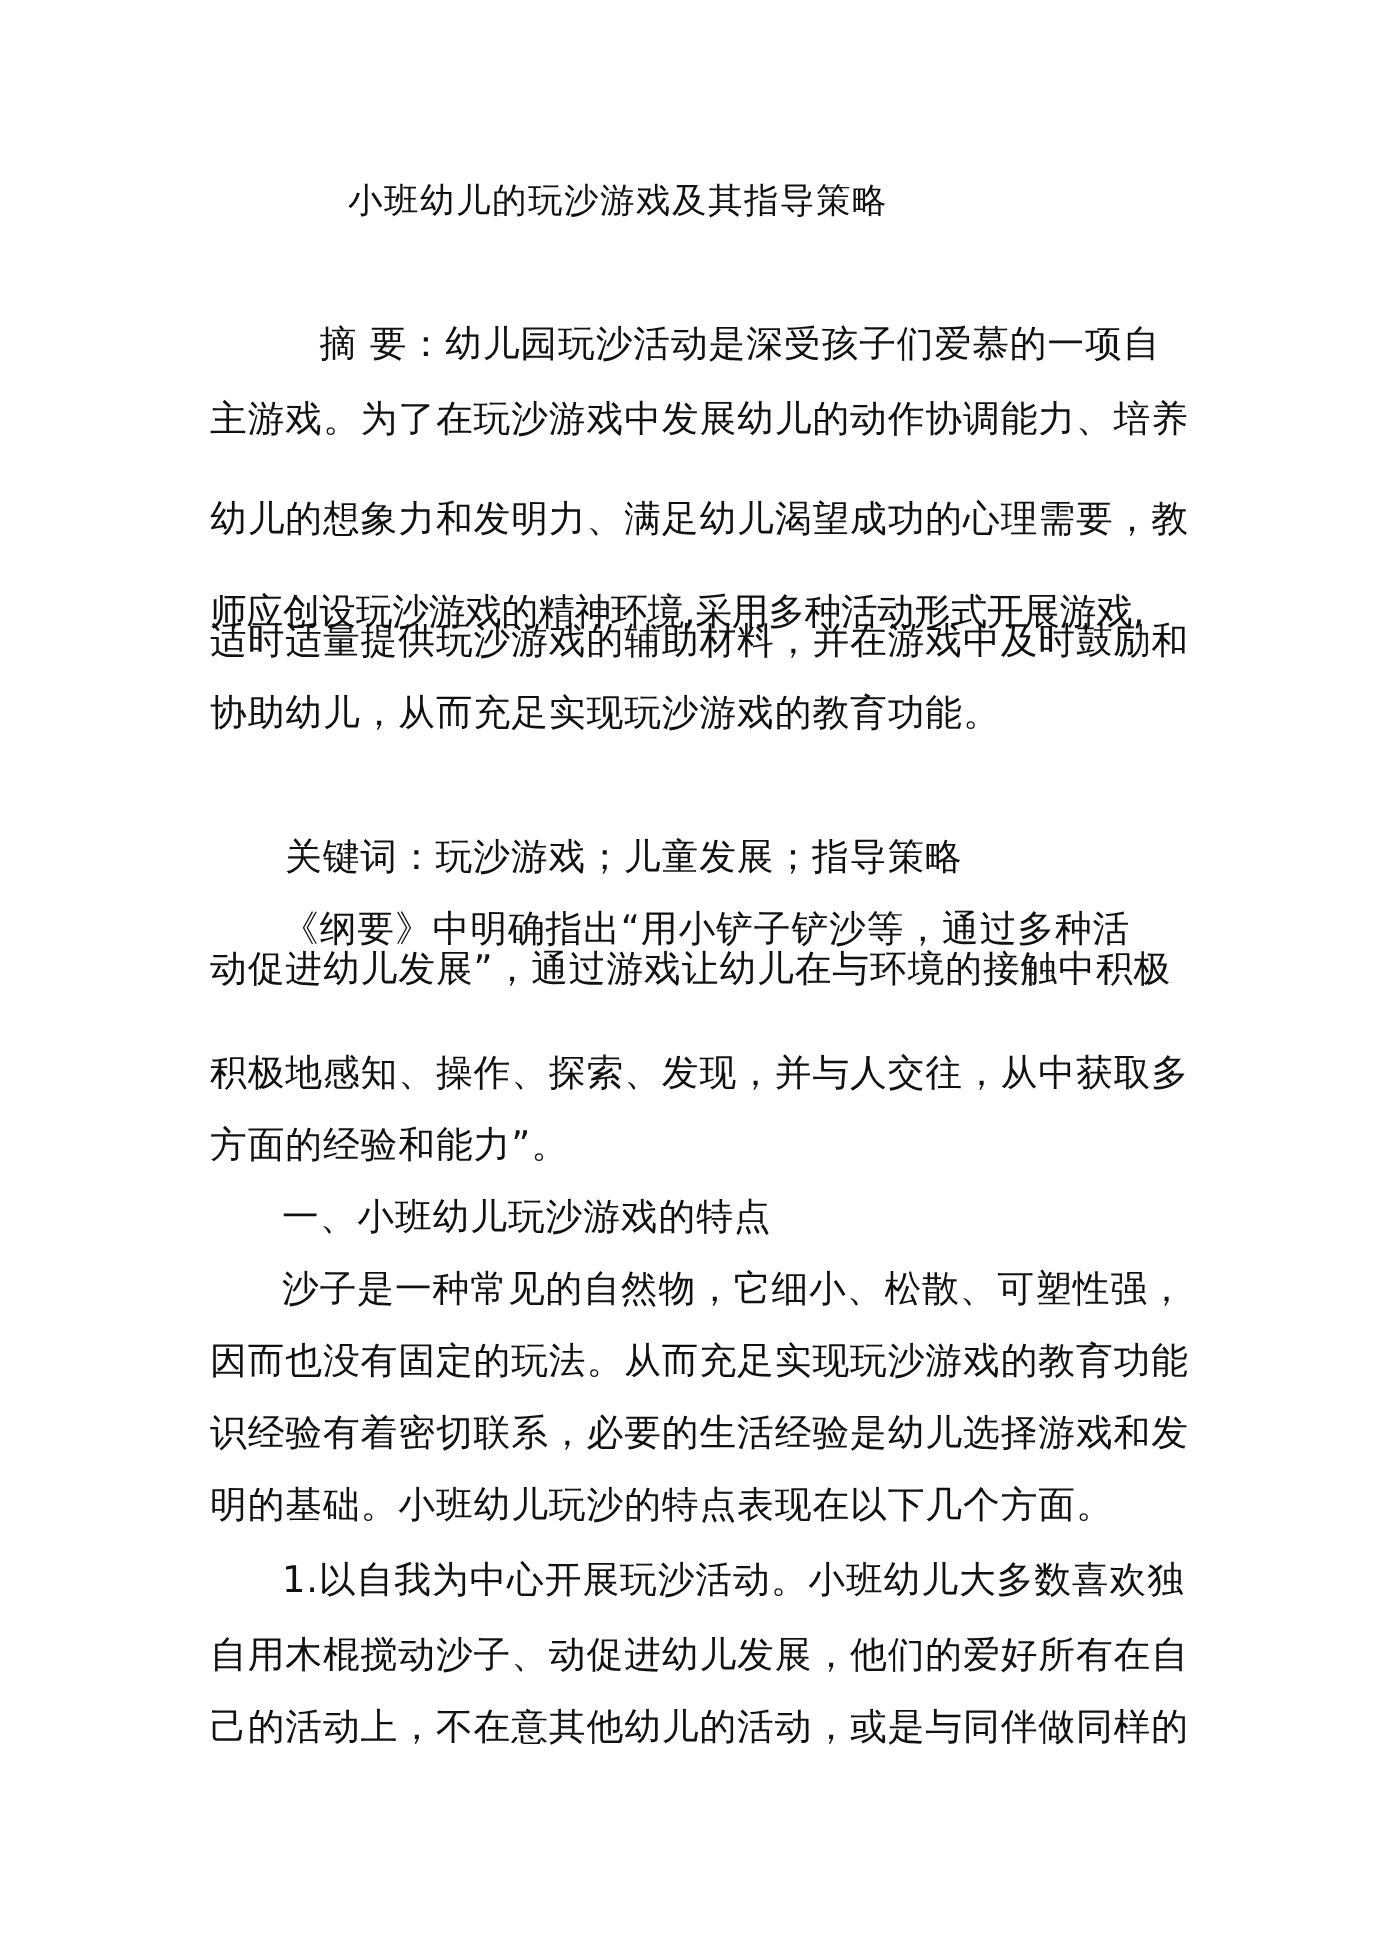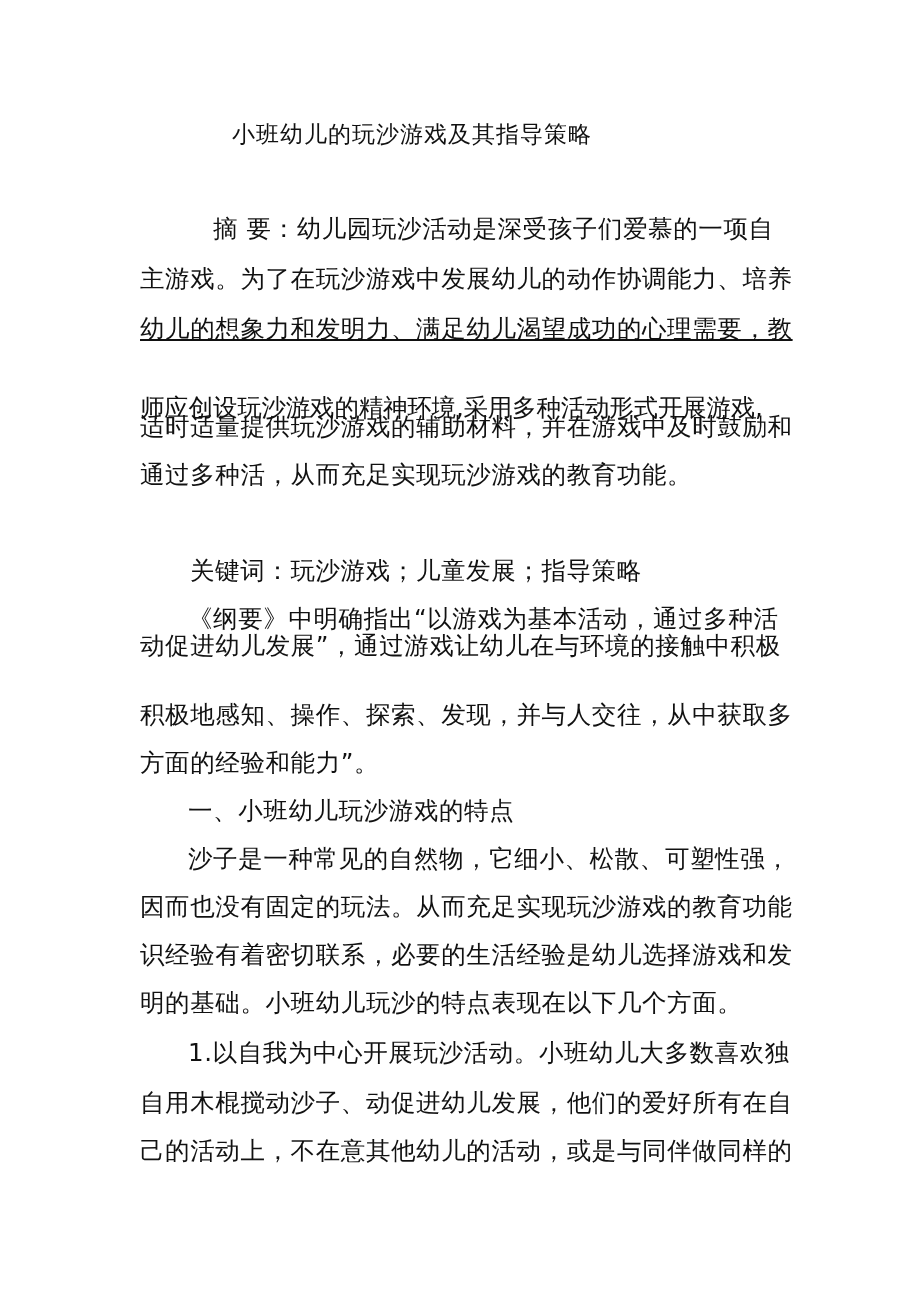--- a/index.html
+++ b/index.html
@@ -45,28 +45,28 @@
   </style>
 </head>
 <body>
 
 <div class="page">
 
   <div class="title">小班幼儿的玩沙游戏及其指导策略</div>
 
   <div class="line" style="left:213px; top:212px;">摘  要：幼儿园玩沙活动是深受孩子们爱慕的一项自</div>
   <div class="line" style="top:262px;">主游戏。为了在玩沙游戏中发展幼儿的动作协调能力、培养</div>
-  <div class="line" style="top:312px;text-decoration:underline;">幼儿的想象力和发明力、满足幼儿渴望成功的心理需要，教</div>
+  <div class="line" style="top:329px;">幼儿的想象力和发明力、满足幼儿渴望成功的心理需要，教</div>
   <div class="line" style="top:362px; letter-spacing:-0.2px;margin-top:29px;">师应创设玩沙游戏的精神环境,采用多种活动形式开展游戏,</div>
   <div class="line" style="top:410px;">适时适量提供玩沙游戏的辅助材料，并在游戏中及时鼓励和</div>
-  <div class="line" style="top:458px;">通过多种活，从而充足实现玩沙游戏的教育功能。</div>
+  <div class="line" style="top:458px;">协助幼儿，从而充足实现玩沙游戏的教育功能。</div>
 
   <div class="line" style="left:190px; top:554px;">关键词：玩沙游戏；儿童发展；指导策略</div>
 
-  <div class="line" style="left:188px; top:602px;">《纲要》中明确指出“以游戏为基本活动，通过多种活</div>
+  <div class="line" style="left:188px; top:602px;">《纲要》中明确指出“用小铲子铲沙等，通过多种活</div>
   <div class="line" style="top:629px;">动促进幼儿发展”，通过游戏让幼儿在与环境的接触中积极</div>
   <div class="line" style="top:698px;">积极地感知、操作、探索、发现，并与人交往，从中获取多</div>
   <div class="line" style="top:746px;">方面的经验和能力”。</div>
 
   <div class="line" style="left:188px; top:794px;">一、小班幼儿玩沙游戏的特点</div>
 
   <div class="line" style="left:188px; top:842px;">沙子是一种常见的自然物，它细小、松散、可塑性强，</div>
   <div class="line" style="top:890px;">因而也没有固定的玩法。从而充足实现玩沙游戏的教育功能</div>
   <div class="line" style="top:938px;">识经验有着密切联系，必要的生活经验是幼儿选择游戏和发</div>
   <div class="line" style="top:986px;">明的基础。小班幼儿玩沙的特点表现在以下几个方面。</div>

